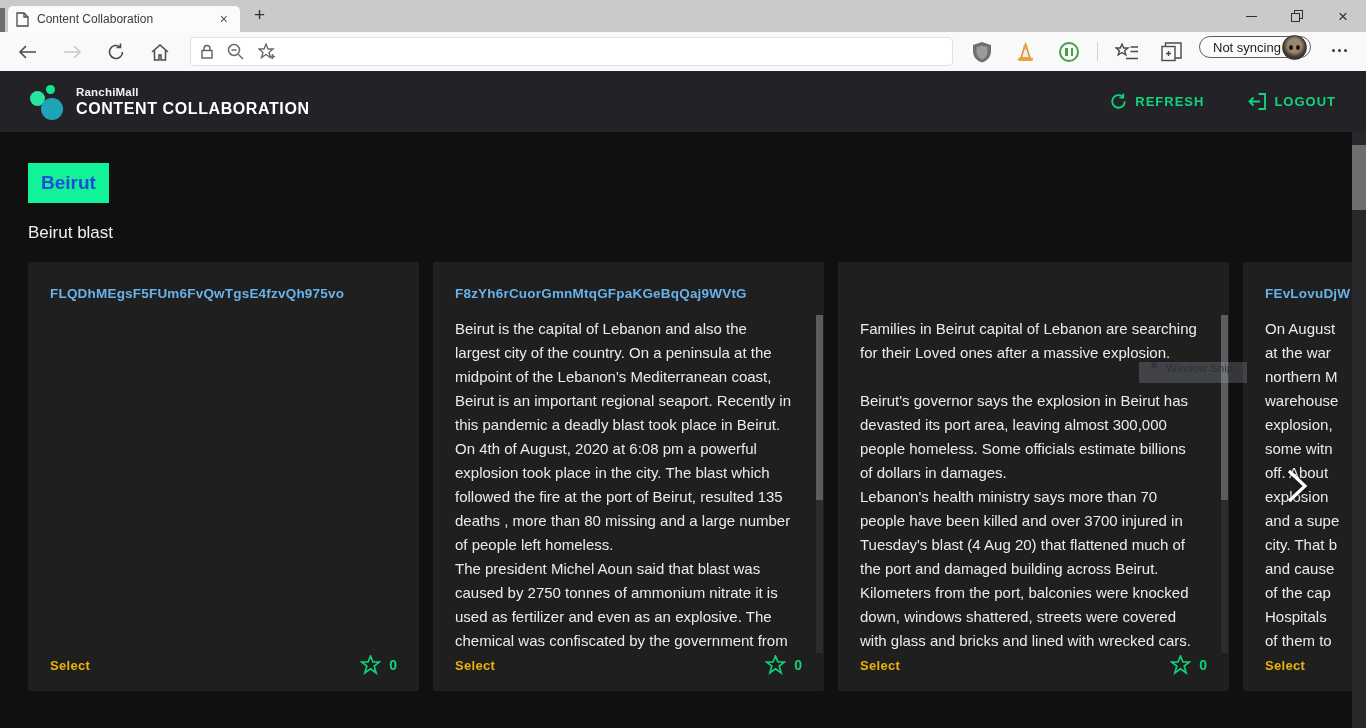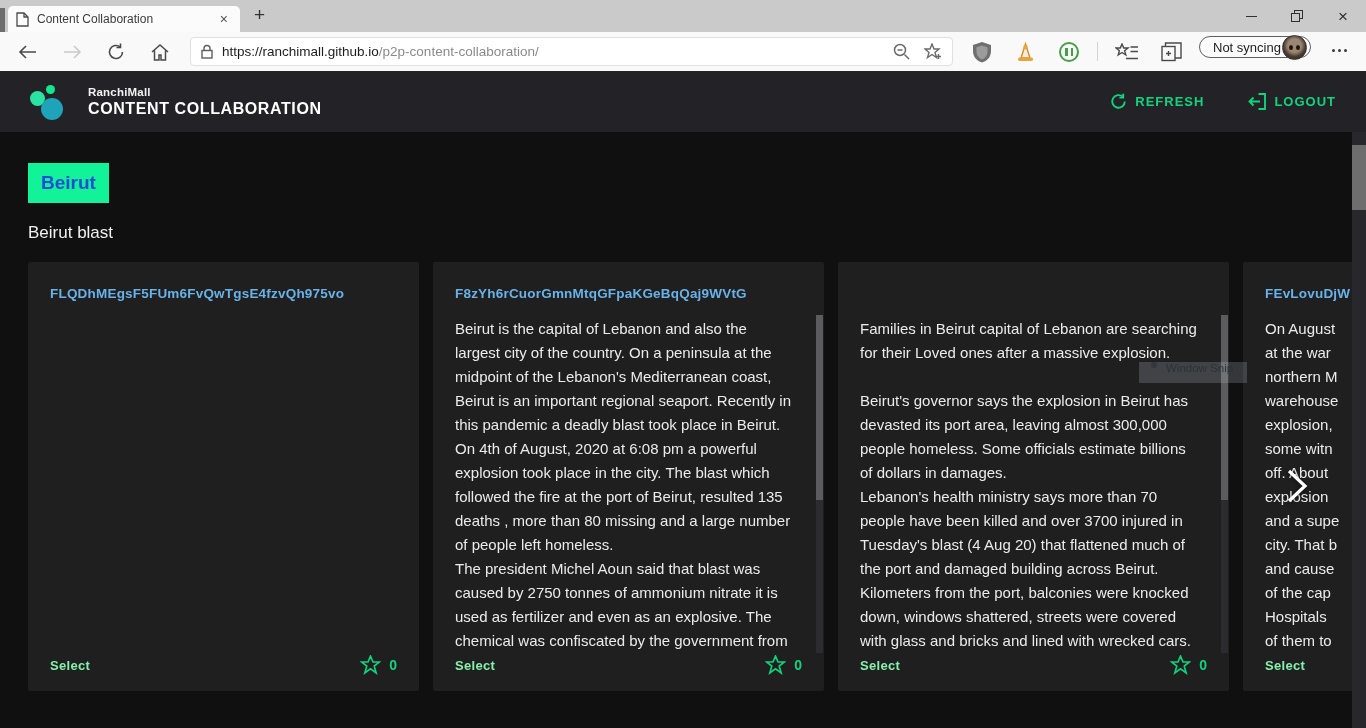--- a/index.html
+++ b/index.html
@@ -48,42 +48,42 @@
 
   
   .page { position:relative; width:1366px; height:657px; background:#101010; overflow:hidden; }
 
   .app-header { position:absolute; left:0; top:0; width:1366px; height:61px; background:#232327;
                 display:flex; align-items:center; }
   .logo { position:relative; width:36px; height:36px; margin-left:30px; }
   .logo .c1 { position:absolute; left:0; top:7px; width:15px; height:15px; border-radius:50%; background:#2ae3a1; }
   .logo .c2 { position:absolute; left:16px; top:1px; width:9px; height:9px; border-radius:50%; background:#0fe88f; }
   .logo .c3 { position:absolute; left:11px; top:14px; width:22px; height:22px; border-radius:50%; background:#1fa3b8; }
-  .brand { margin-left:22px; }
+  .brand { margin-left:10px; }
   .brand-name { font-size:11.5px; font-weight:bold; color:#f2f2f2; letter-spacing:0.2px; }
   .brand-title { font-size:16px; font-weight:bold; color:#ffffff; letter-spacing:0.6px; margin-top:2px; }
   .header-actions { position:absolute; right:30px; top:0; height:61px; display:flex; align-items:center; gap:44px; }
   .hbtn { display:flex; align-items:center; gap:8px; color:#0fd47e; font-size:13px; font-weight:bold;
           letter-spacing:1px; cursor:default; }
 
   .chip { position:absolute; left:28px; top:92px; height:40px; background:#12f299; color:#1d4ed8;
           font-size:19px; font-weight:800; display:inline-flex; align-items:center; padding:0 13px; }
   .subtitle { position:absolute; left:28px; top:152px; font-size:17px; font-weight:normal; color:#f0f0f0; }
 
   .cards { position:absolute; left:28px; top:191px; display:flex; gap:14px; }
   .card { position:relative; width:391px; height:429px; background:#1f1f20; border-radius:2px; flex:0 0 auto; }
   .card-id { position:absolute; left:22px; top:24px; right:22px; font-size:13.5px; font-weight:bold;
              color:#68b2e8; letter-spacing:0.2px; white-space:nowrap; overflow:hidden; }
   .card-body { position:absolute; left:22px; top:55px; width:340px; height:336px; overflow:hidden;
                font-size:15px; line-height:24px; color:#ebebeb; white-space:pre-line; }
   .card-scrollbar { position:absolute; right:1px; top:53px; width:7px; height:338px; background:#2c2c2e; }
   .card-scrollbar .thumb { position:absolute; left:0; top:0; width:7px; height:185px; background:#5c5c5e; }
   .card-footer { position:absolute; left:22px; right:22px; bottom:12px; height:28px;
                  display:flex; align-items:center; justify-content:space-between; }
-  .select-btn { font-size:13px; font-weight:bold; color:#86efac; letter-spacing:0.3px; cursor:default; }
+  .select-btn { font-size:13px; font-weight:bold; color:#eab308; letter-spacing:0.3px; cursor:default; }
   .star-group { display:flex; align-items:center; gap:8px; }
   .star-count { font-size:14px; font-weight:bold; color:#0fd47e; }
 
   .next-chevron { position:absolute; left:1286px; top:398px; filter:drop-shadow(0 1px 2px rgba(0,0,0,0.6)); }
 
   .window-snip { position:absolute; left:1139px; top:291px; width:108px; height:21px;
                  background:rgba(189,196,205,0.22); display:flex; align-items:flex-start; gap:9px; padding-left:12px; }
   .window-snip .dot { width:6px; height:6px; border-radius:50%; background:rgba(45,52,62,0.75); }
   .window-snip .txt { font-size:11.5px; color:rgba(40,46,56,0.85); }
 
@@ -141,21 +141,20 @@
     <svg width="18" height="17" viewBox="0 0 18 17">
         <path d="M1 8 L9 1 L17 8 M3.5 6.5 V16 h4.5 v-5 h2 v5 h4.5 V6.5" fill="none" stroke="#4a4a4a" stroke-width="1.5"></path>
       </svg>
   </div>
 
   <div class="addressbar">
     <svg width="12" height="15" viewBox="0 0 12 15">
       <rect x="1" y="6.5" width="10" height="7.5" fill="none" stroke="#5f5f5f" stroke-width="1.4"></rect>
       <path d="M3 6.5 v-2 a3 3 0 0 1 6 0 v2" fill="none" stroke="#5f5f5f" stroke-width="1.4"></path>
     </svg>
-    <span class="url"><span class="url-host">https://ranchimall.github.io</span><span class="url-path">/p2p-content-collaboration/</span></span>
     <span class="bar-ico">
       <svg width="17" height="17" viewBox="0 0 17 17">
           <circle cx="7" cy="7" r="5.5" fill="none" stroke="#6a6a6a" stroke-width="1.5"></circle>
           <path d="M11.5 11.5 L16 16" stroke="#6a6a6a" stroke-width="1.5"></path>
           <path d="M4.5 7 h5" stroke="#6a6a6a" stroke-width="1.5"></path>
         </svg>
     </span>
     <span class="bar-ico">
       <svg width="18" height="17" viewBox="0 0 18 17">
           <path d="M8 1 L10 6 H15 L11 9.5 L12.5 14.5 L8 11.5 L3.5 14.5 L5 9.5 L1 6 H6 Z" fill="none" stroke="#6a6a6a" stroke-width="1.4"></path>

